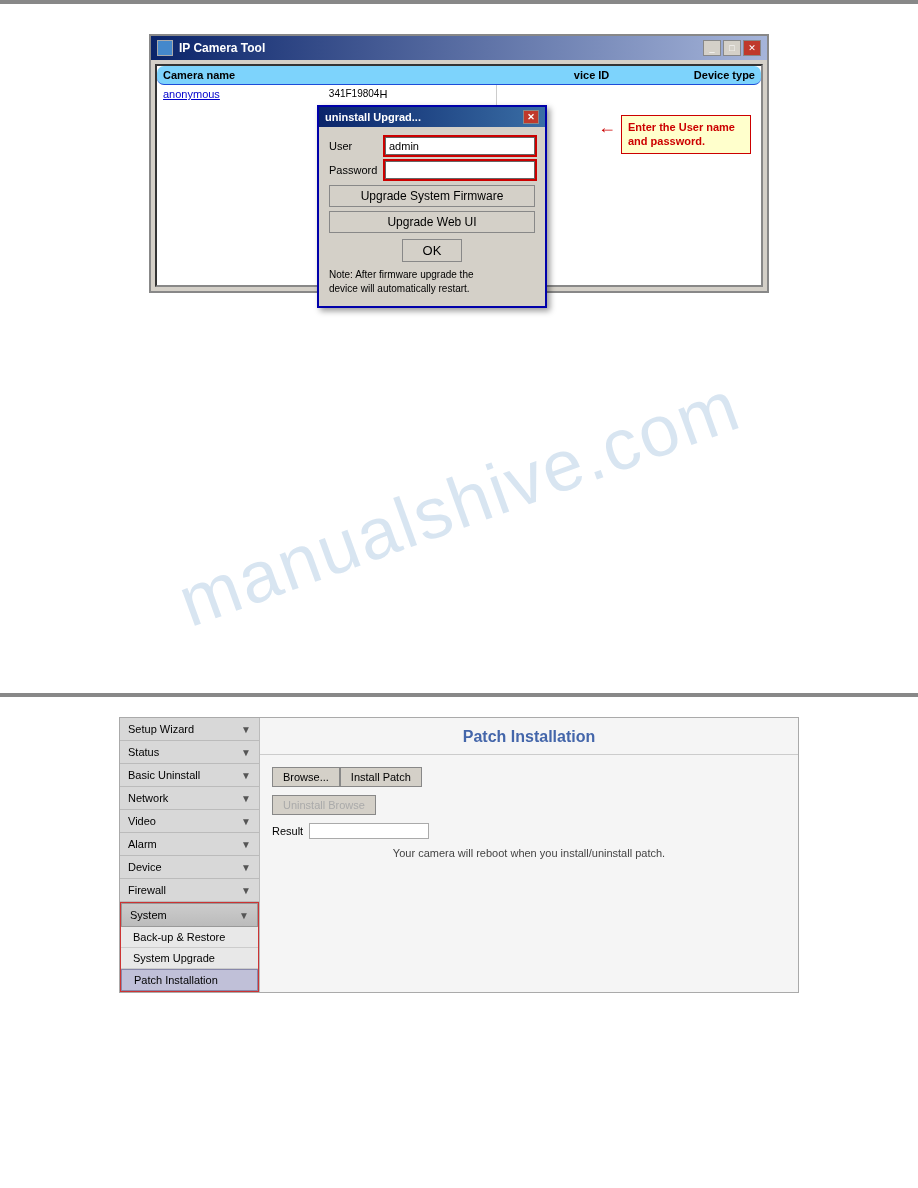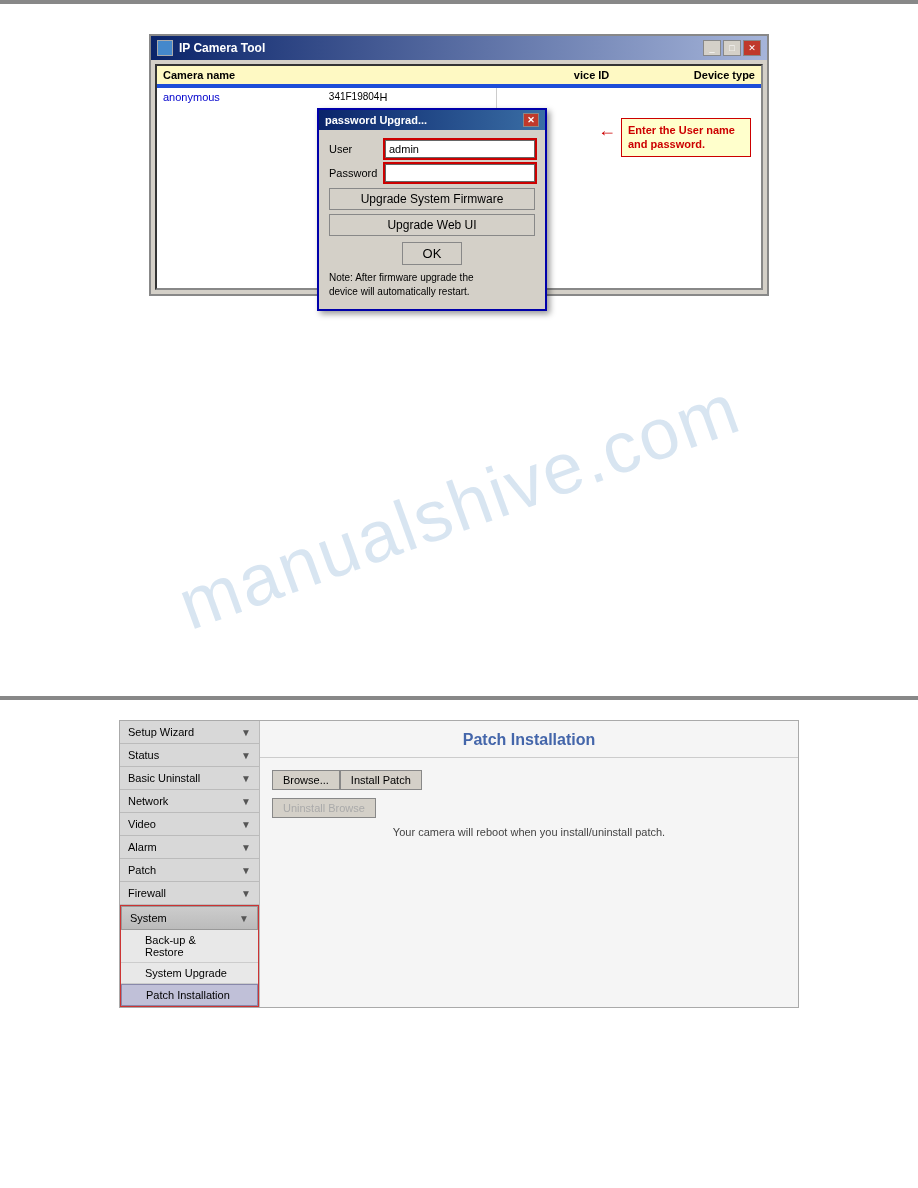--- a/index.html
+++ b/index.html
@@ -82,23 +82,24 @@
     }
 
     .window-content {
       background: #fff;
       border: 2px inset #888;
       margin: 4px;
     }
 
     .table-header-row {
       display: flex;
-      background: #fef9c3;
-      border-bottom: 4px solid #1d4ed8;
+      background: #7dd3fc;
+      border-bottom: 1px solid #1d4ed8;
       padding: 3px 6px;
+      border-radius: 7px;
     }
 
     .table-header-cell {
       font-size: 11px;
       font-weight: bold;
     }
 
     .table-header-cell:nth-child(1) { width: 180px; }
     .table-header-cell:nth-child(2) { flex: 1; }
     .table-header-cell:nth-child(3) { width: 120px; }
@@ -106,21 +107,21 @@
     .table-data-row {
       display: flex;
       padding: 3px 6px;
       background: #fff;
     }
 
     .table-data-cell {
       font-size: 11px;
     }
 
-    .table-data-cell:nth-child(1) { width: 180px; color: #0000cc; cursor: pointer; }
+    .table-data-cell:nth-child(1) { width: 180px; color: #0000cc; text-decoration: underline; cursor: pointer; }
     .table-data-cell:nth-child(2) { flex: 1; font-size: 10px; }
     .table-data-cell:nth-child(3) { width: 120px; }
 
     .main-area {
       display: flex;
       position: relative;
       min-height: 200px;
       background: #fff;
     }
 
@@ -310,21 +311,21 @@
       font-size: 10px;
       color: #555;
     }
 
     .sidebar-item.highlighted {
       background: linear-gradient(to bottom, #ccc, #bbb);
       border: 1px solid #999;
     }
 
     .sidebar-sub-item {
-      padding: 4px 24px;
+      padding: 4px 12px;
       cursor: pointer;
       background: #e8e8e8;
       border-bottom: 1px solid #ccc;
       font-size: 11px;
     }
 
     .sidebar-sub-item.active {
       background: #c0c0d8;
       border: 1px solid #8888aa;
       color: #000;
@@ -436,21 +437,21 @@
       <div class="main-area">
         <div class="left-panel">
           <div class="table-data-row">
             <div class="table-data-cell">anonymous</div>
             <div class="table-data-cell">341F19804</div>
             <div class="table-data-cell">H</div>
           </div>
 
           <div class="dialog-overlay">
             <div class="dialog-titlebar">
-              <span>password Upgrad...</span>
+              <span>uninstall Upgrad...</span>
               <div class="dialog-close-btn">✕</div>
             </div>
             <div class="dialog-body">
               <div class="dialog-row">
                 <span class="dialog-label">User</span>
                 <input class="dialog-input" type="text" value="admin" style="">
               </div>
               <div class="dialog-row">
                 <span class="dialog-label">Password</span>
                 <input class="dialog-input" type="password" value="" style="">
@@ -510,21 +511,21 @@
         <span>Video</span>
         <span class="sidebar-item-arrow">▼</span>
       </div>
 
       <div class="sidebar-item">
         <span>Alarm</span>
         <span class="sidebar-item-arrow">▼</span>
       </div>
 
       <div class="sidebar-item">
-        <span>Patch</span>
+        <span>Device</span>
         <span class="sidebar-item-arrow">▼</span>
       </div>
 
       <div class="sidebar-item">
         <span>Firewall</span>
         <span class="sidebar-item-arrow">▼</span>
       </div>
 
       <div class="sidebar-system-group">
         <div class="sidebar-item highlighted">
@@ -550,19 +551,23 @@
 
         <div class="patch-row">
           <button class="patch-btn">Browse...</button>
           <button class="patch-install-btn">Install Patch</button>
         </div>
 
         <div class="patch-row">
           <button class="patch-btn disabled" disabled="">Uninstall Browse</button>
         </div>
 
+        <div class="result-row">
+          <span class="result-label">Result</span>
+          <input class="result-input" type="text" value="" style="">
+        </div>
 
         <div class="patch-note">Your camera will reboot when you install/uninstall patch.</div>
 
       </div>
     </div>
   </div>
 </div>
 
 </body></html>

